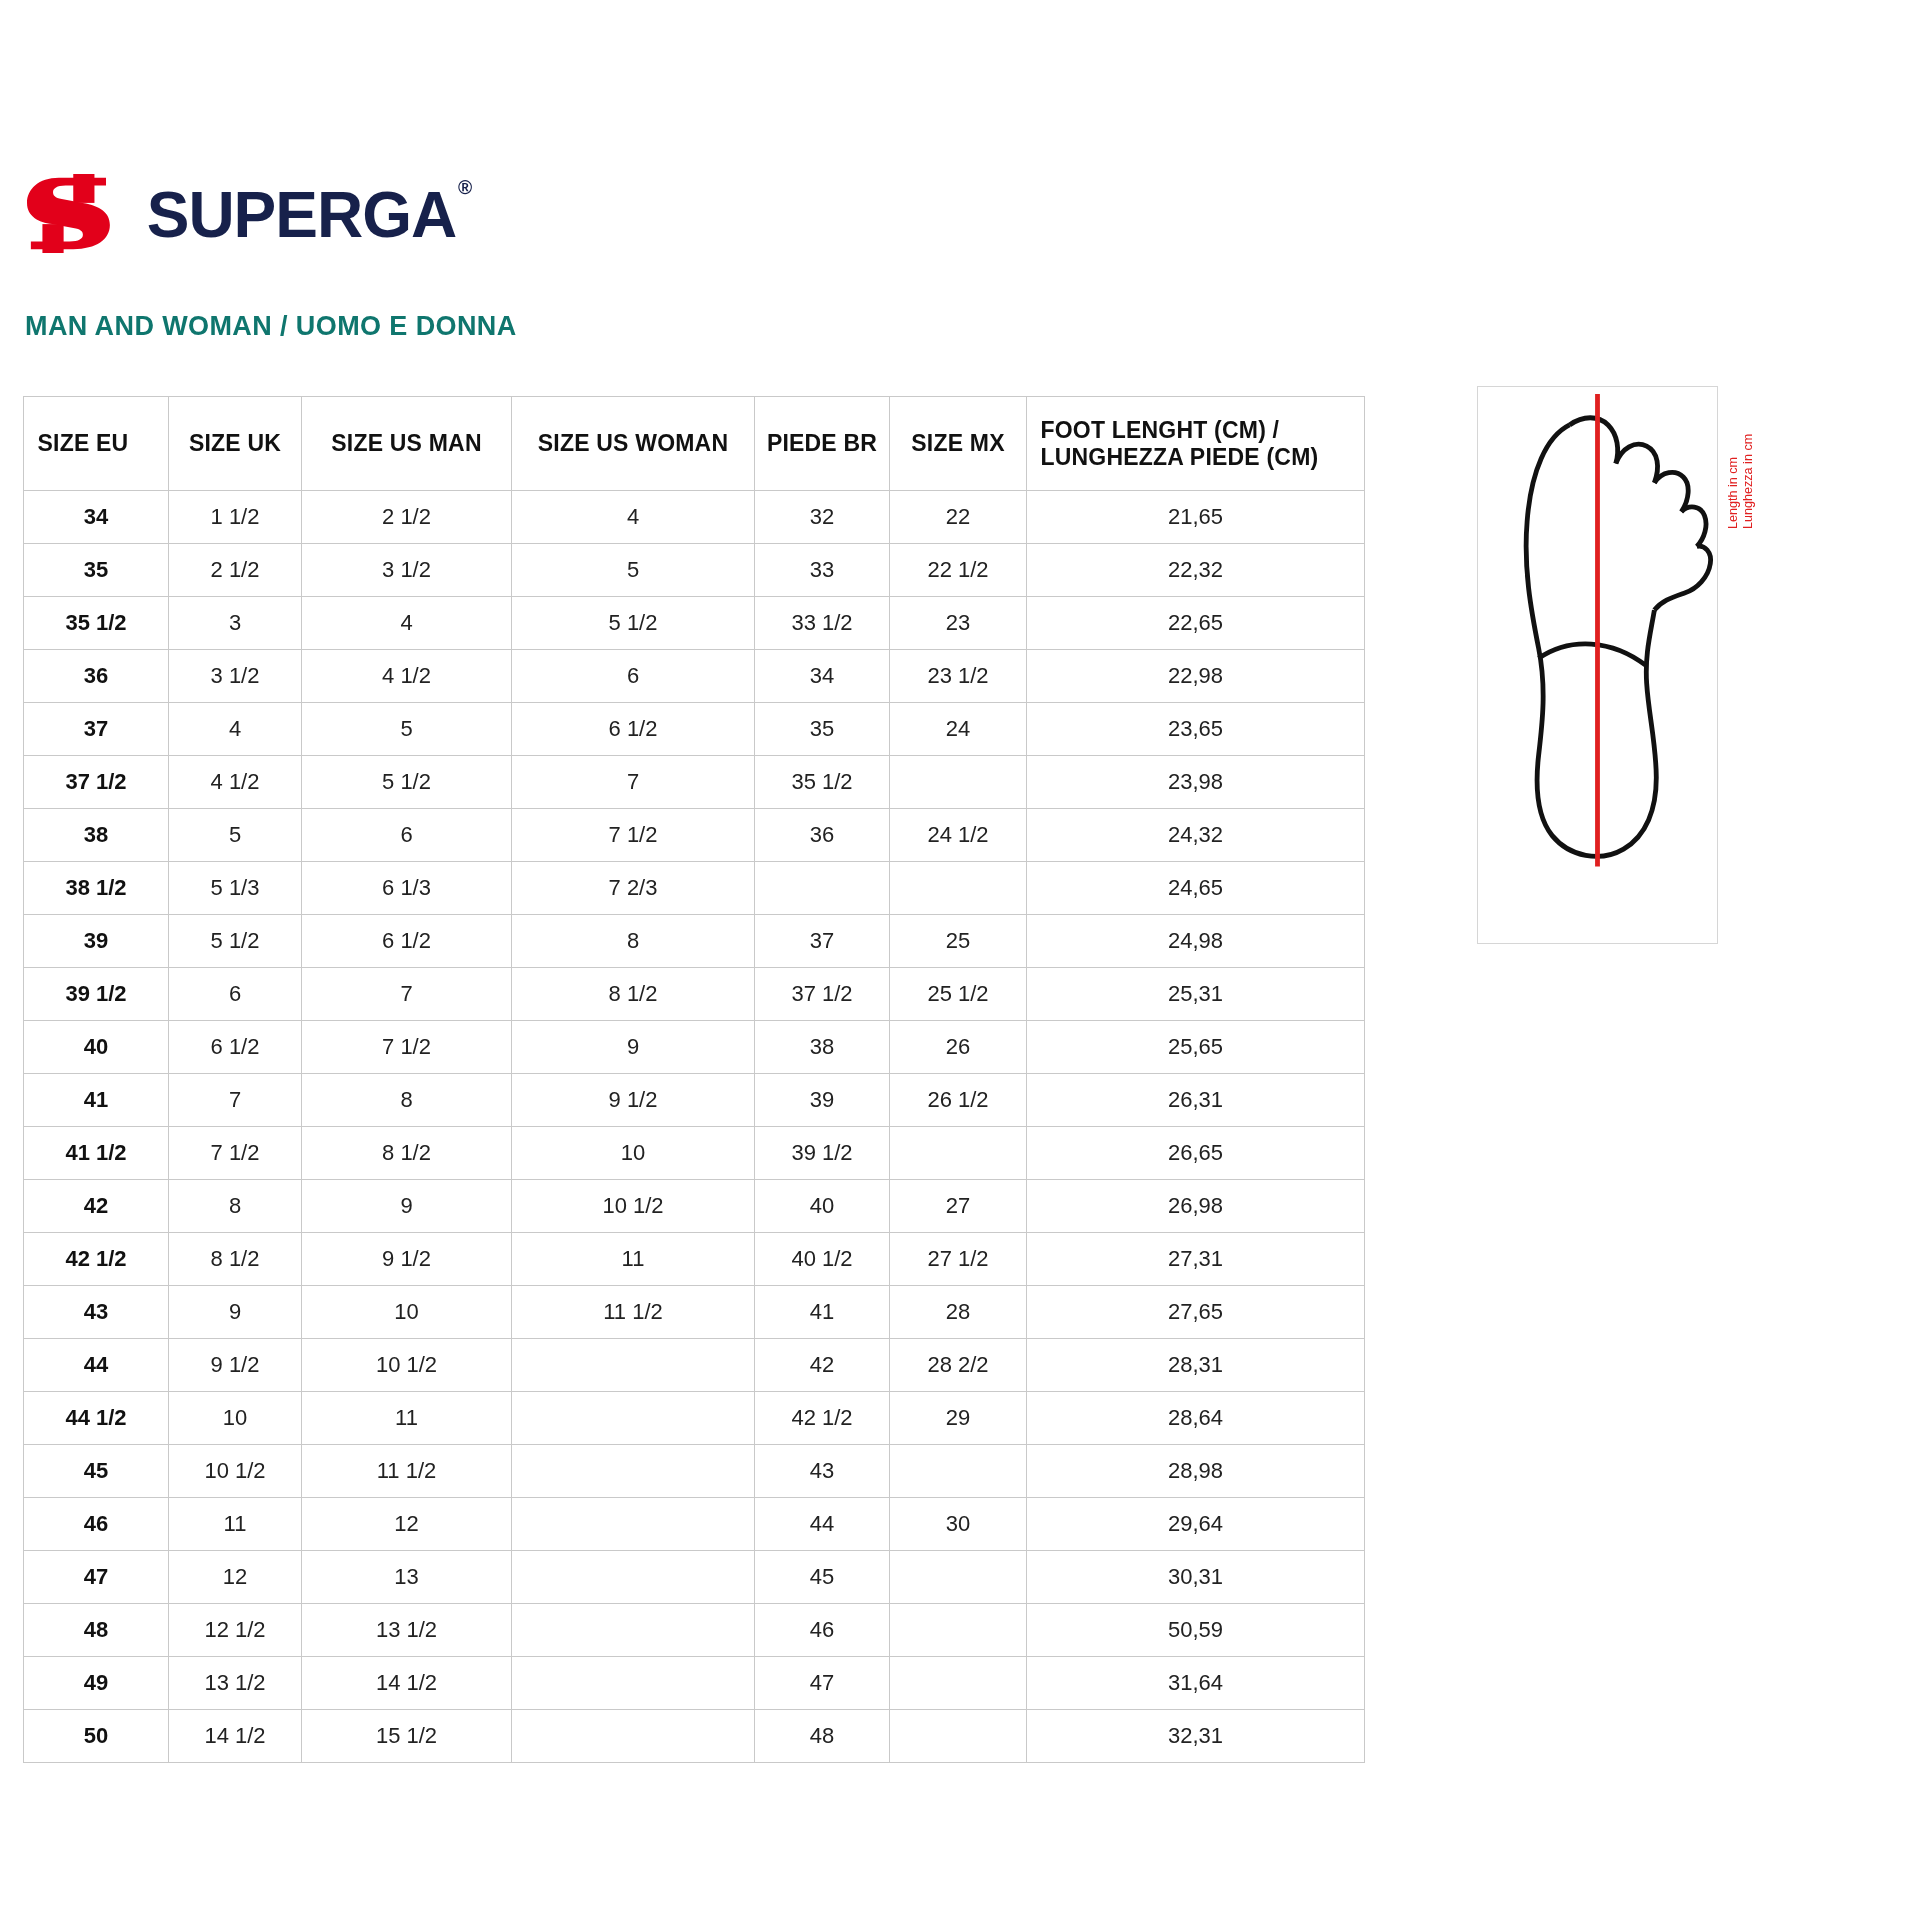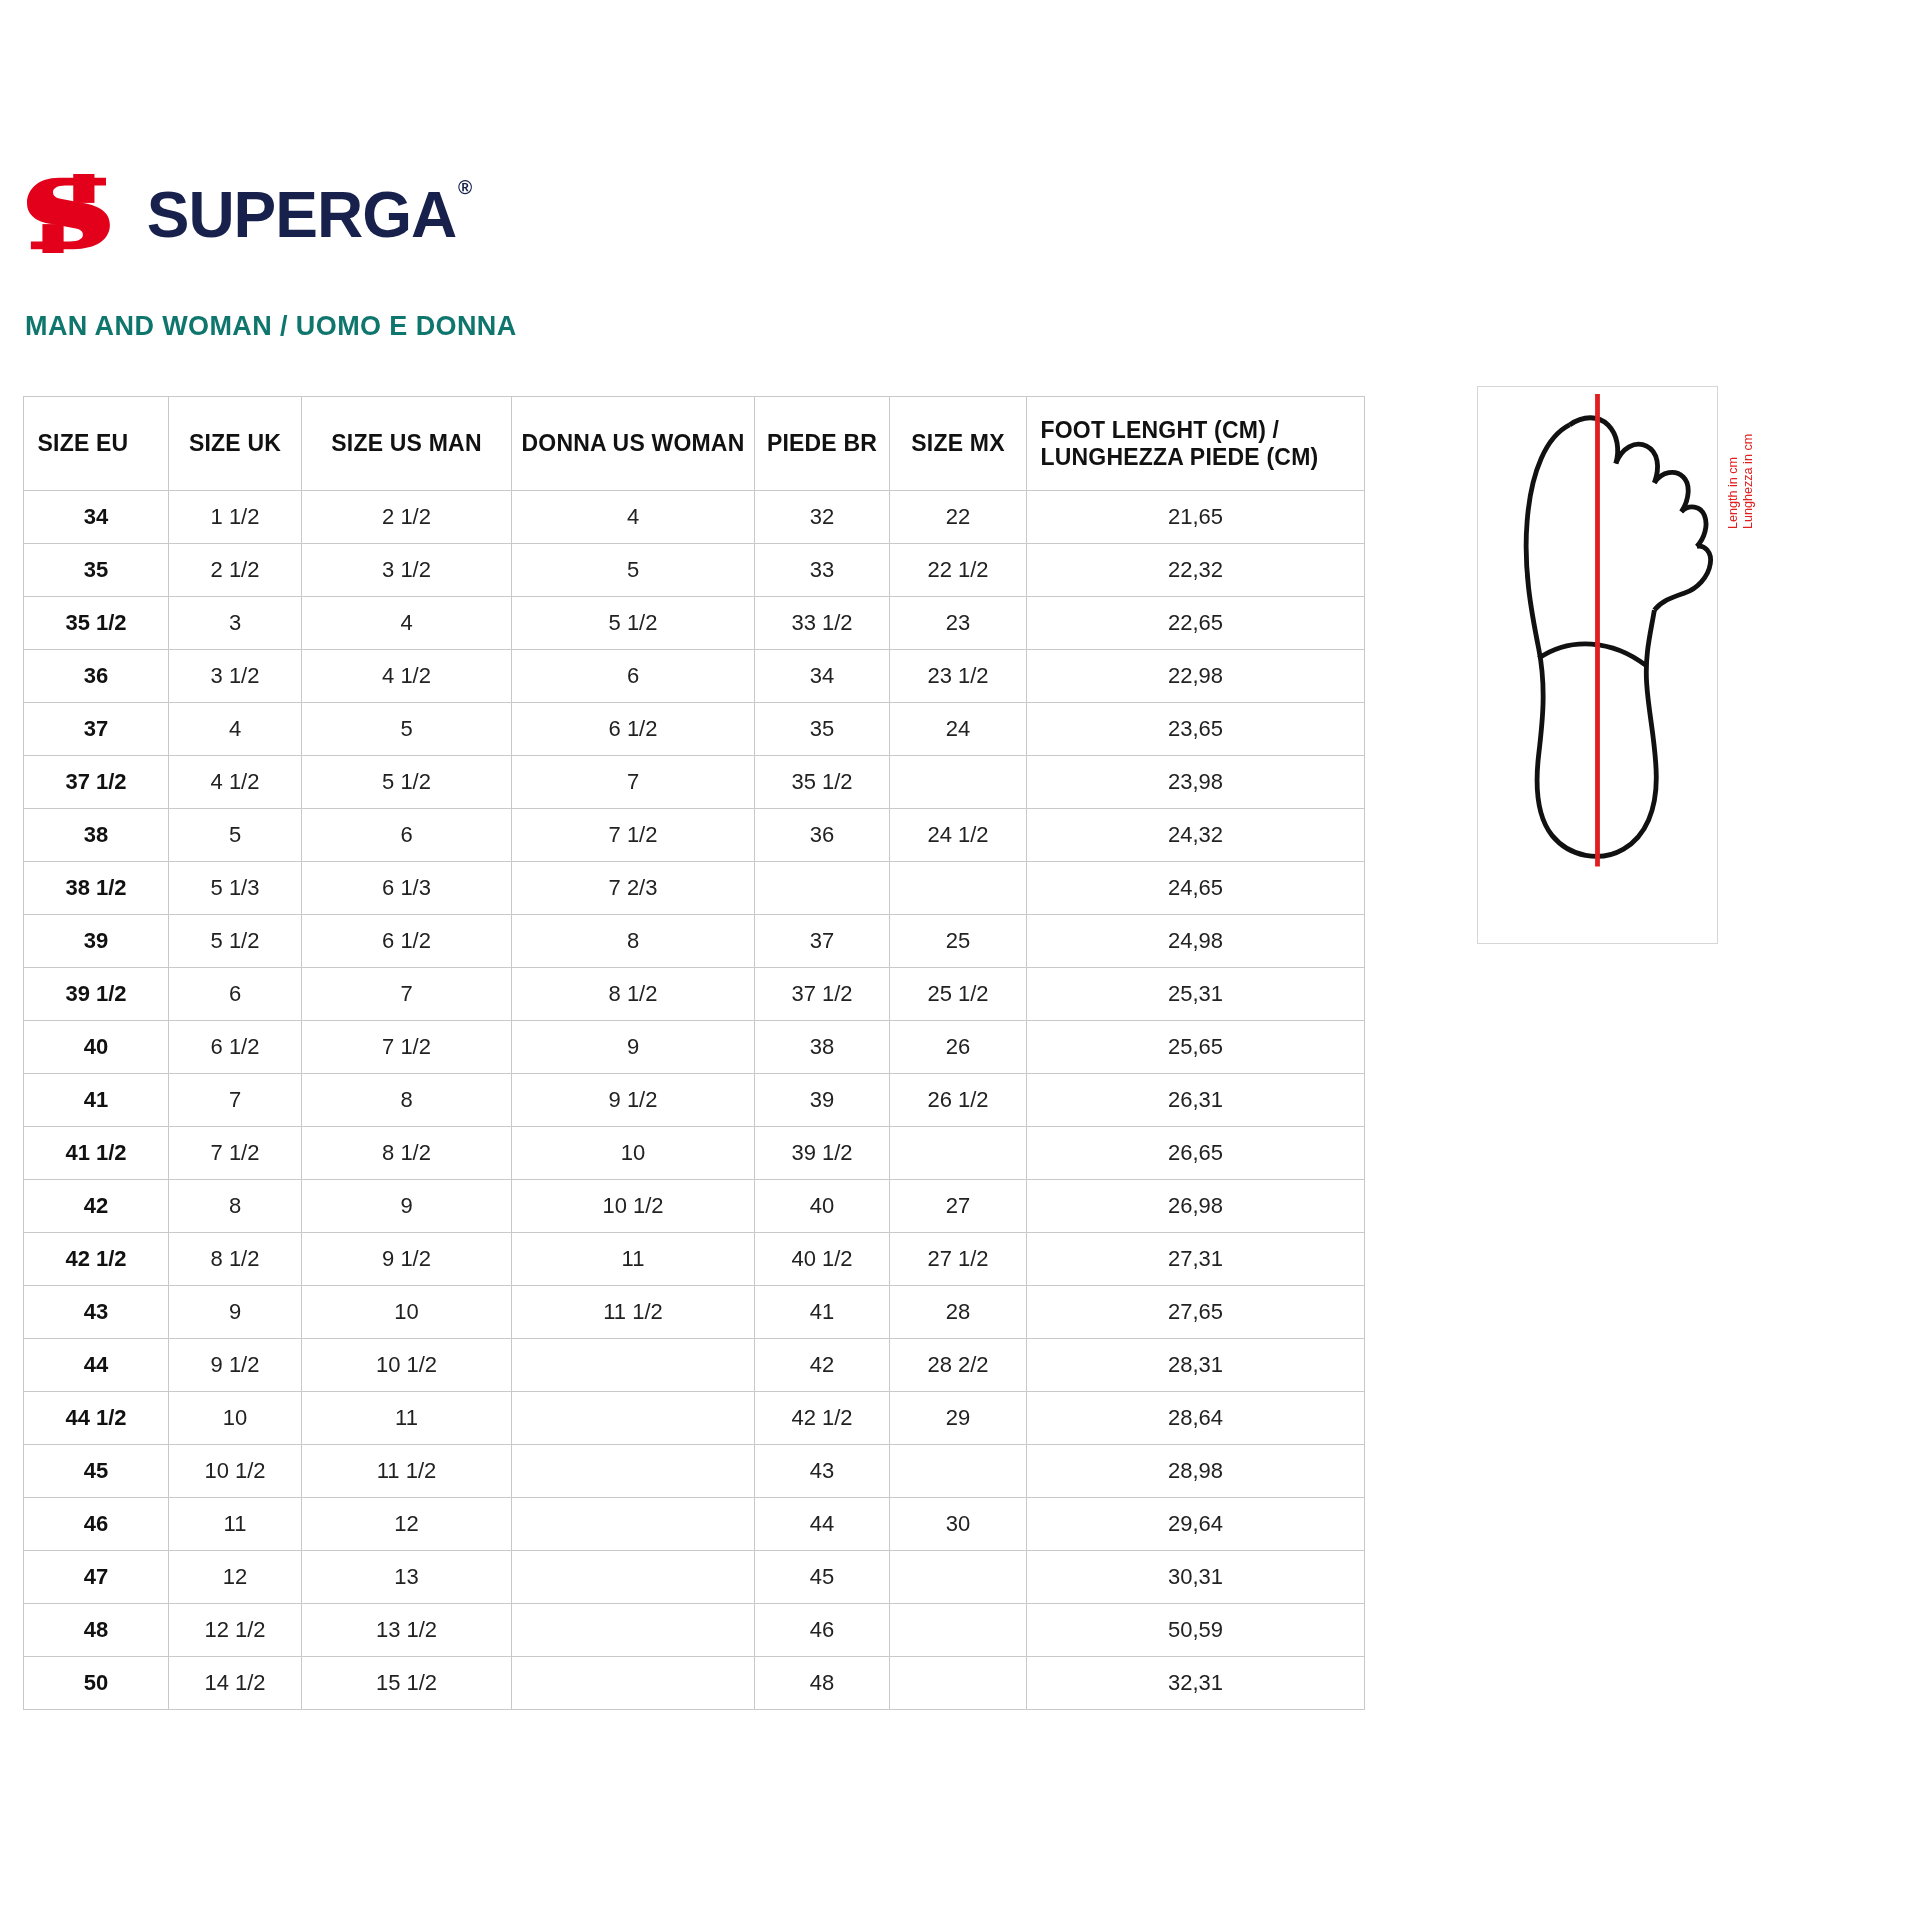--- a/index.html
+++ b/index.html
@@ -170,21 +170,21 @@
           <col class="c-usw">
           <col class="c-br">
           <col class="c-mx">
           <col class="c-len">
       </colgroup>
       <thead>
         <tr>
           <th class="left-al">SIZE EU</th>
           <th>SIZE UK</th>
           <th>SIZE US MAN</th>
-          <th>DONNA US WOMAN</th>
+          <th>SIZE US WOMAN</th>
           <th>PIEDE BR</th>
           <th>SIZE MX</th>
           <th class="left-al">
             <div>FOOT LENGHT (CM) /</div>
             <div>LUNGHEZZA PIEDE (CM)</div>
           </th>
         </tr>
       </thead>
       <tbody id="size-table-body">
           <tr>
@@ -379,20 +379,29 @@
           <tr>
             <td class="eu">48</td>
             <td>12 1/2</td>
             <td>13 1/2</td>
             <td></td>
             <td>46</td>
             <td></td>
             <td>50,59</td>
           </tr>
           <tr>
+            <td class="eu">49</td>
+            <td>13 1/2</td>
+            <td>14 1/2</td>
+            <td></td>
+            <td>47</td>
+            <td></td>
+            <td>31,64</td>
+          </tr>
+          <tr>
             <td class="eu">50</td>
             <td>14 1/2</td>
             <td>15 1/2</td>
             <td></td>
             <td>48</td>
             <td></td>
             <td>32,31</td>
           </tr>
         </tbody>
     </table>

